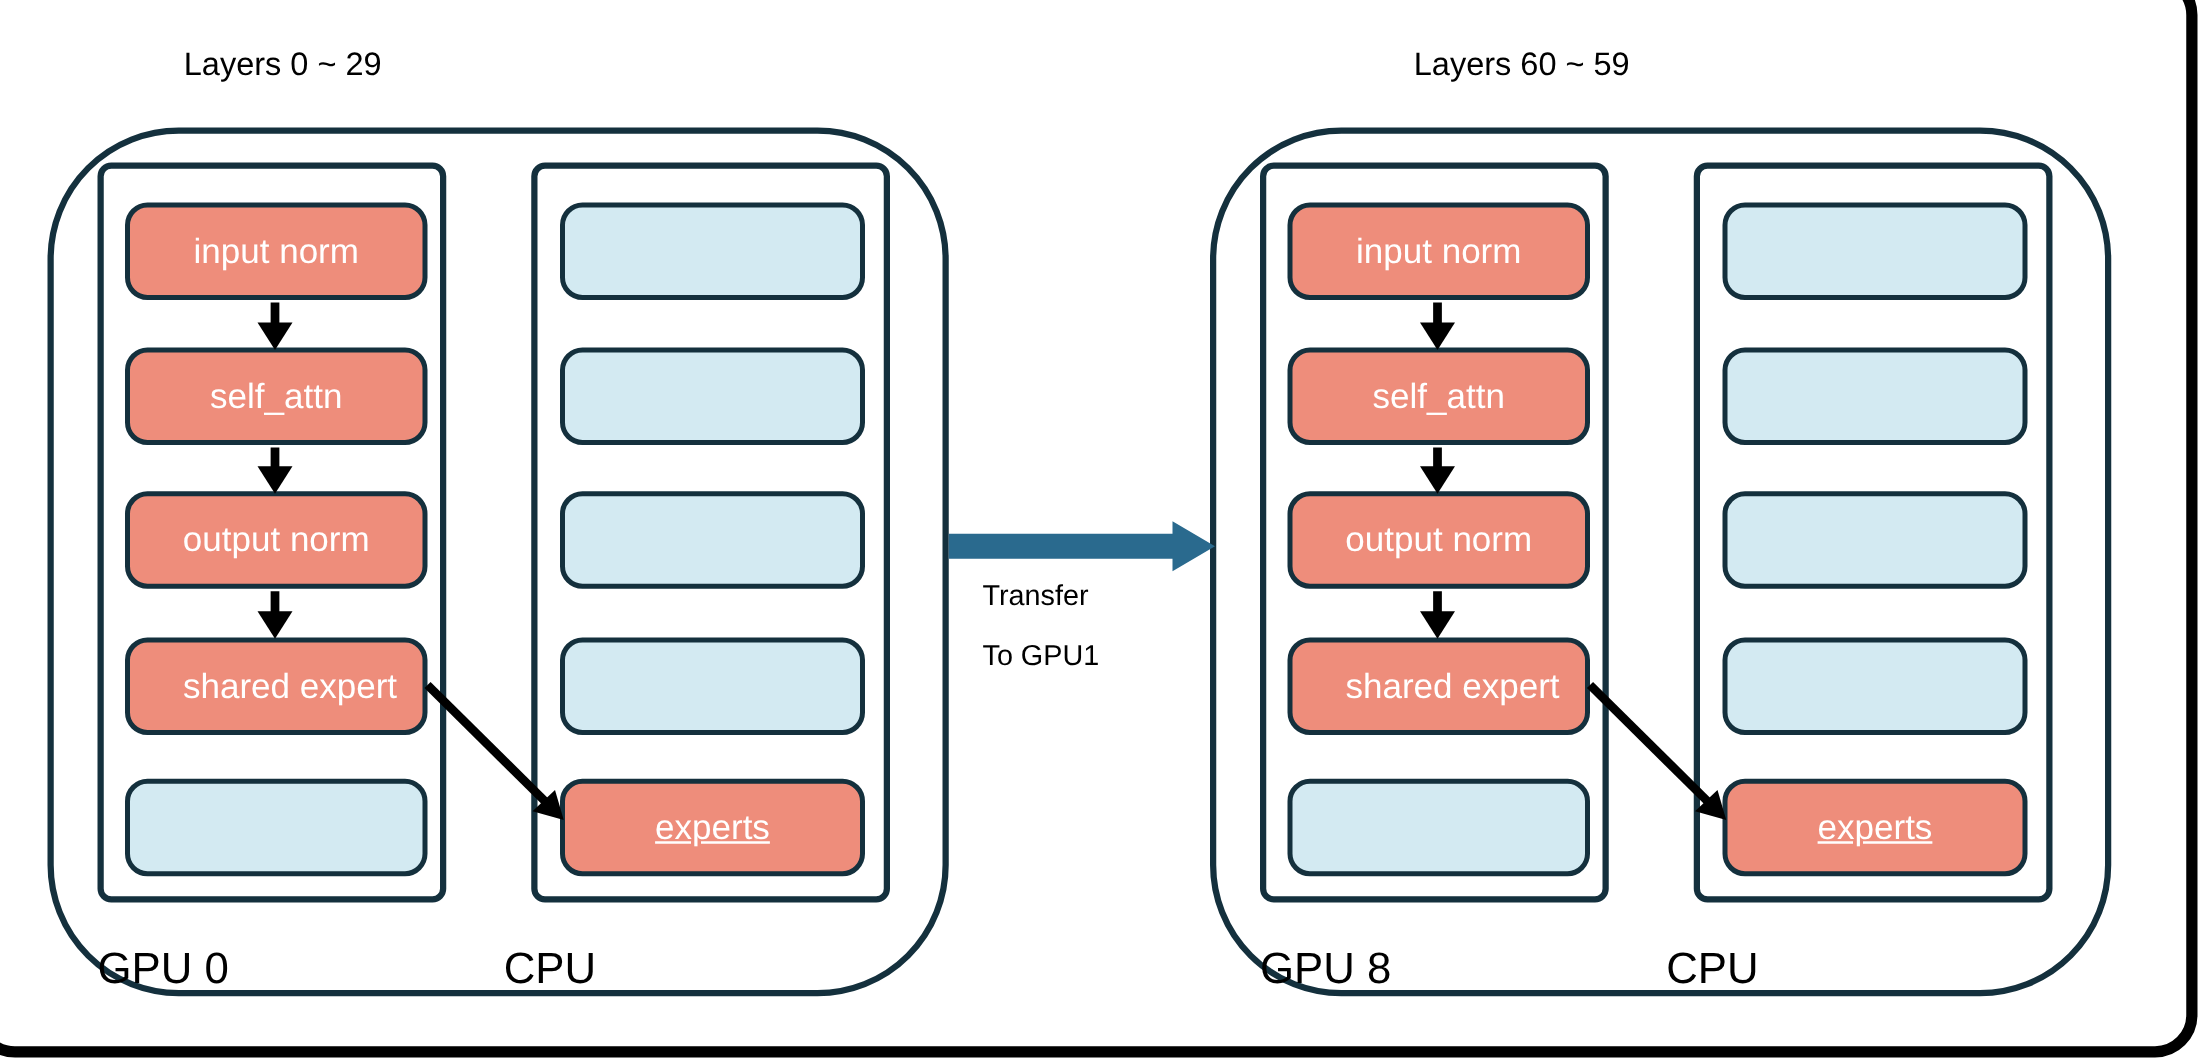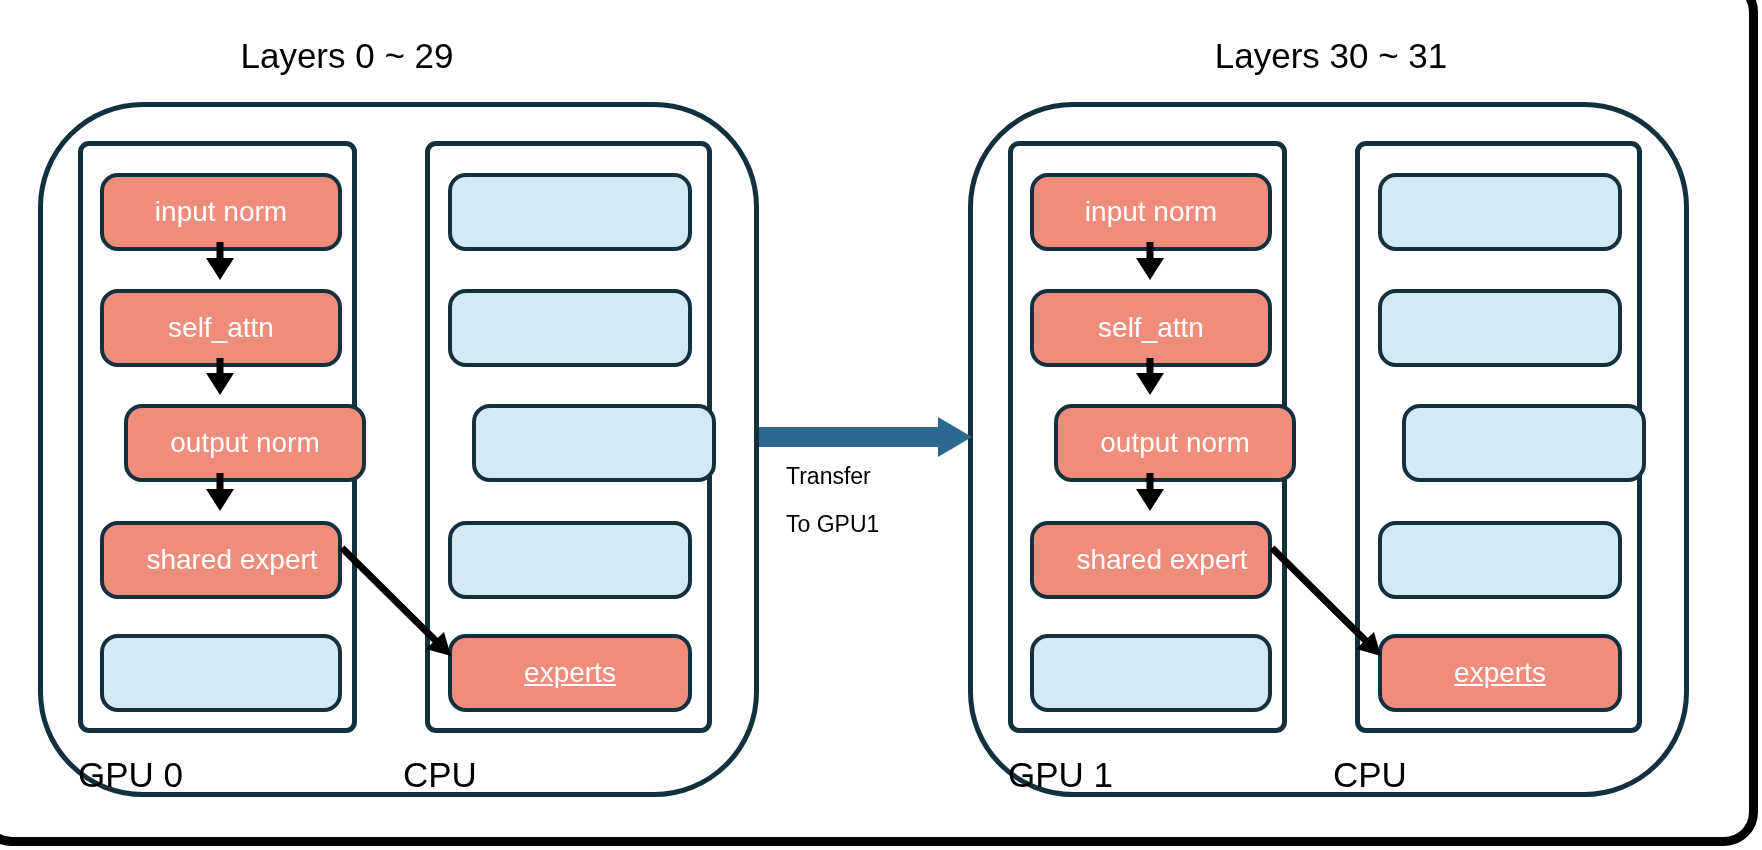--- a/index.html
+++ b/index.html
@@ -12,46 +12,46 @@
     color:#000;
   }
   
   .slide-frame {
     position:absolute; left:-22px; top:-22px; right:4px; bottom:4px;
     border:9px solid #000; border-radius:34px;
     pointer-events:none;
   }
   .diagram-title {
     position:absolute; top:36px; width:400px;
-    text-align:center; font-size:35px; color:#000;
+    font-size:26px; color:#000;
     white-space:nowrap;
   }
   .device-group {
     position:absolute; top:102px; width:721px; height:695px;
     border:5px solid var(--stroke, #14303d);
     border-radius:105px; background:#fff; box-sizing:border-box;
   }
   .device-column {
-    position:absolute; top:34px; width:279px; height:592px;
+    position:absolute; top:23px; width:279px; height:592px;
     border:5px solid var(--stroke, #14303d);
     border-radius:11px; background:#fff; box-sizing:border-box;
   }
   .col-gpu { left:35px; }
   .col-cpu { left:382px; width:287px; }
   .layer-box {
     position:absolute; left:17px; width:242px; height:78px;
     border:4px solid var(--stroke, #14303d);
     border-radius:18px; box-sizing:border-box;
     display:flex; align-items:center; justify-content:center;
     font-size:28px; color:#fff;
   }
   .col-cpu .layer-box { left:18px; width:244px;text-decoration:underline; }
   .layer-box.module { background:var(--module-fill, #ee8d7b); }
   .layer-box.empty  { background:var(--empty-fill,  #d3eaf2); }
-  .row-0 { top:27px; } .row-1 { top:143px;text-align:center; } .row-2 { top:258px;margin-left:24px; }
+  .row-0 { top:27px; } .row-1 { top:143px;text-align:center; } .row-2 { top:258px; }
   .row-3 { top:375px;padding-left:22px; } .row-4 { top:488px; }
   .device-label {
     position:absolute; top:648px; text-align:left;
     font-size:35px; color:#000; white-space:nowrap;
   }
   .label-gpu { left:35px;  width:279px; }
   .label-cpu { left:360px; width:287px; }
   .group-arrows {
     position:absolute; left:-5px; top:-5px;
     width:721px; height:695px; pointer-events:none;
@@ -64,21 +64,21 @@
     font-size:23px; line-height:48px; color:#000; white-space:nowrap;
   }
   #transfer-svg { position:absolute; left:0; top:0; pointer-events:none; }
 </style>
 </head>
 <body>
 
 <div id="canvas">
 
   <div class="diagram-title" style="left:147px;">Layers 0 ~ 29</div>
-  <div class="diagram-title" style="left:1131px;">Layers 30 ~ 31</div>
+  <div class="diagram-title" style="left:1131px;">Layers 60 ~ 59</div>
 
   <div class="device-group" style="left:38px;">
     <div class="device-column col-gpu">
       <div class="layer-box module row-0">input norm</div>
       <div class="layer-box module row-1">self_attn</div>
       <div class="layer-box module row-2">output norm</div>
       <div class="layer-box module row-3">shared expert</div>
       <div class="layer-box empty row-4"></div>
     </div>
     <div class="device-column col-cpu">
@@ -111,21 +111,21 @@
       <div class="layer-box module row-3">shared expert</div>
       <div class="layer-box empty row-4"></div>
     </div>
     <div class="device-column col-cpu">
       <div class="layer-box empty row-0"></div>
       <div class="layer-box empty row-1"></div>
       <div class="layer-box empty row-2"></div>
       <div class="layer-box empty row-3"></div>
       <div class="layer-box module row-4">experts</div>
     </div>
-    <div class="device-label label-gpu">GPU 1</div>
+    <div class="device-label label-gpu">GPU 8</div>
     <div class="device-label label-cpu">CPU</div>
 
     <svg class="group-arrows" viewBox="0 0 721 695">
       <line class="flow-line" x1="182" y1="140" x2="182" y2="158"></line>
       <polygon class="flow-head" points="168,156 196,156 182,178"></polygon>
       <line class="flow-line" x1="182" y1="256" x2="182" y2="273"></line>
       <polygon class="flow-head" points="168,271 196,271 182,293"></polygon>
       <line class="flow-line" x1="182" y1="371" x2="182" y2="389"></line>
       <polygon class="flow-head" points="168,387 196,387 182,409"></polygon>
       <line class="flow-line" x1="304" y1="446" x2="398" y2="539"></line>

